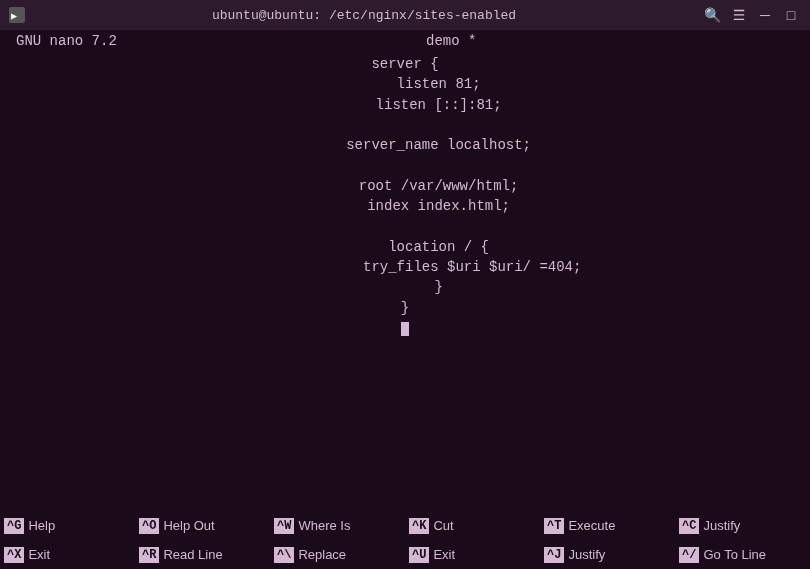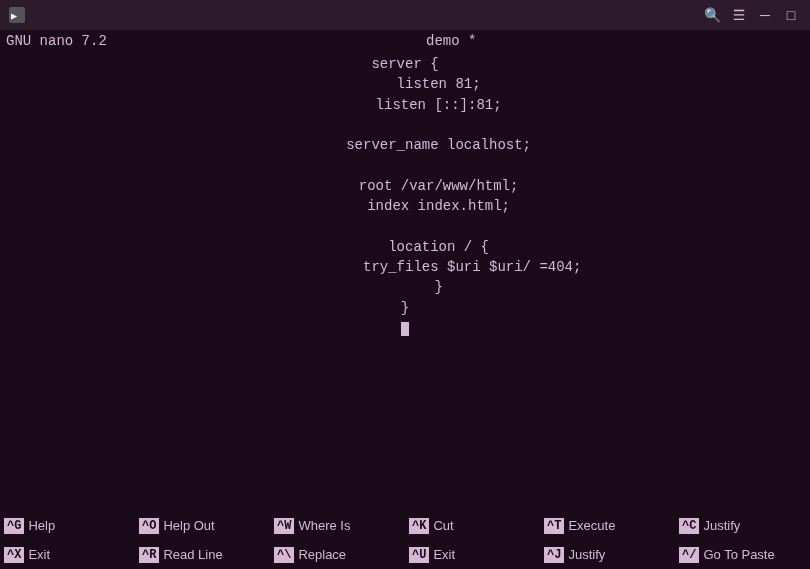--- a/index.html
+++ b/index.html
@@ -64,21 +64,21 @@
       display: flex;
       align-items: center;
       justify-content: center;
       font-size: 14px;
     }
 
     
     .nano-top-bar {
       display: flex;
       justify-content: space-between;
-      padding: 2px 6px;
+      padding: 2px 16px;
       background: #1a0a1a;
       color: #d4b8d4;
       font-size: 14px;
       height: 22px;
       align-items: center;
     }
 
     
     .editor {
       background: #1a0a1a;
@@ -155,20 +155,21 @@
 
 <div class="title-bar">
   <div class="title-bar-left">
     <div class="window-icon">
       <svg width="16" height="16" viewBox="0 0 16 16">
         <rect width="16" height="16" rx="2" fill="#555"></rect>
         <text x="2" y="12" font-size="10" fill="#fff" font-family="monospace">▶</text>
       </svg>
     </div>
   </div>
+  <div class="title-bar-title">ubuntu@ubuntu: /etc/nginx/sites-enabled</div>
   <div class="title-bar-controls">
     <button class="title-bar-btn">🔍</button>
     <button class="title-bar-btn">☰</button>
     <button class="title-bar-btn">─</button>
     <button class="title-bar-btn">□</button>
   </div>
 </div>
 
 <div class="nano-top-bar">
   <span>GNU nano 7.2</span>
@@ -236,16 +237,16 @@
     <div class="shortcut-item">
       <span class="shortcut-key">^U</span>
       <span class="shortcut-label">Exit</span>
     </div>
     <div class="shortcut-item">
       <span class="shortcut-key">^J</span>
       <span class="shortcut-label">Justify</span>
     </div>
     <div class="shortcut-item">
       <span class="shortcut-key">^/</span>
-      <span class="shortcut-label">Go To Paste</span>
+      <span class="shortcut-label">Go To Line</span>
     </div>
   </div>
 </div>
 
 </body></html>

